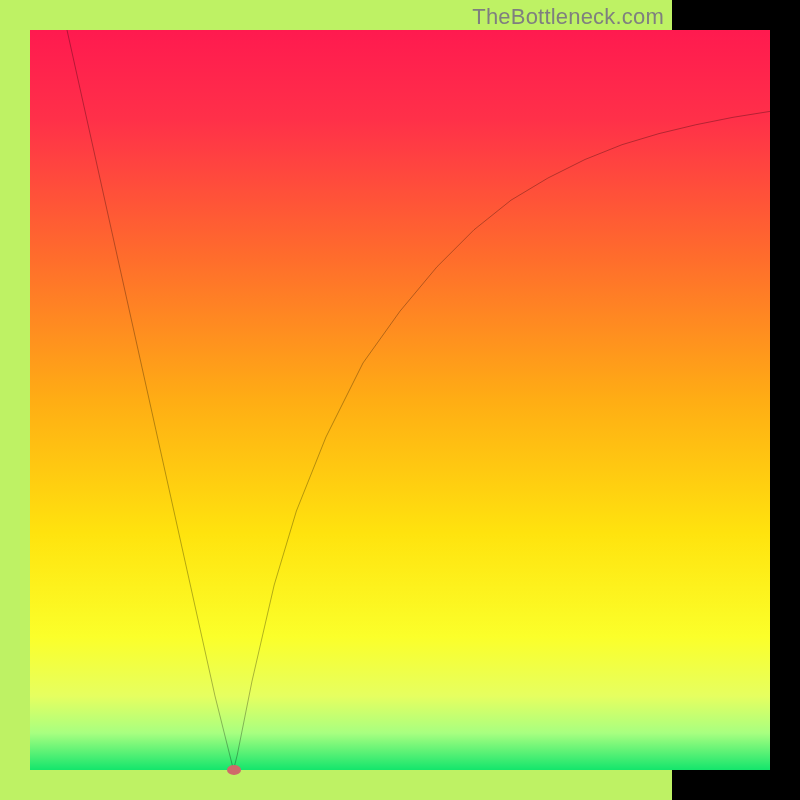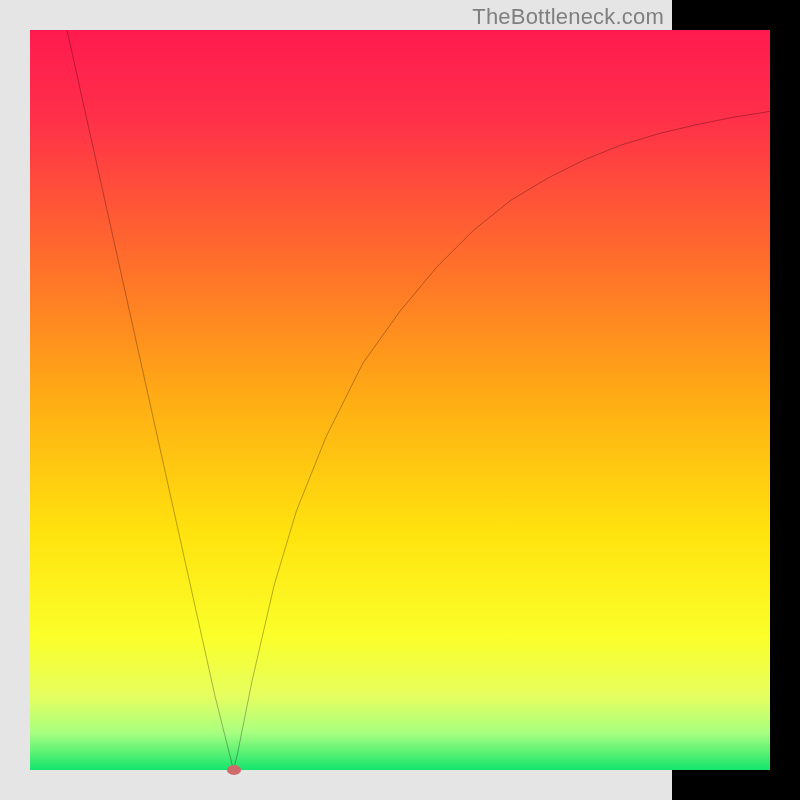--- a/index.html
+++ b/index.html
@@ -8,21 +8,21 @@
     width: 800px;
     height: 800px;
     background: #000;
     font-family: Arial, Helvetica, sans-serif;
     overflow: hidden;
   }
   .frame {
     position: relative;
     width: 672px;
     height: 800px;
-    background: #e5e5e5;
+    background: #bef264;
   }
   .plot {
     position: absolute;
     left: 30px;
     top: 30px;
     width: 740px;
     height: 740px;
   }
   .attribution {
     position: absolute;

